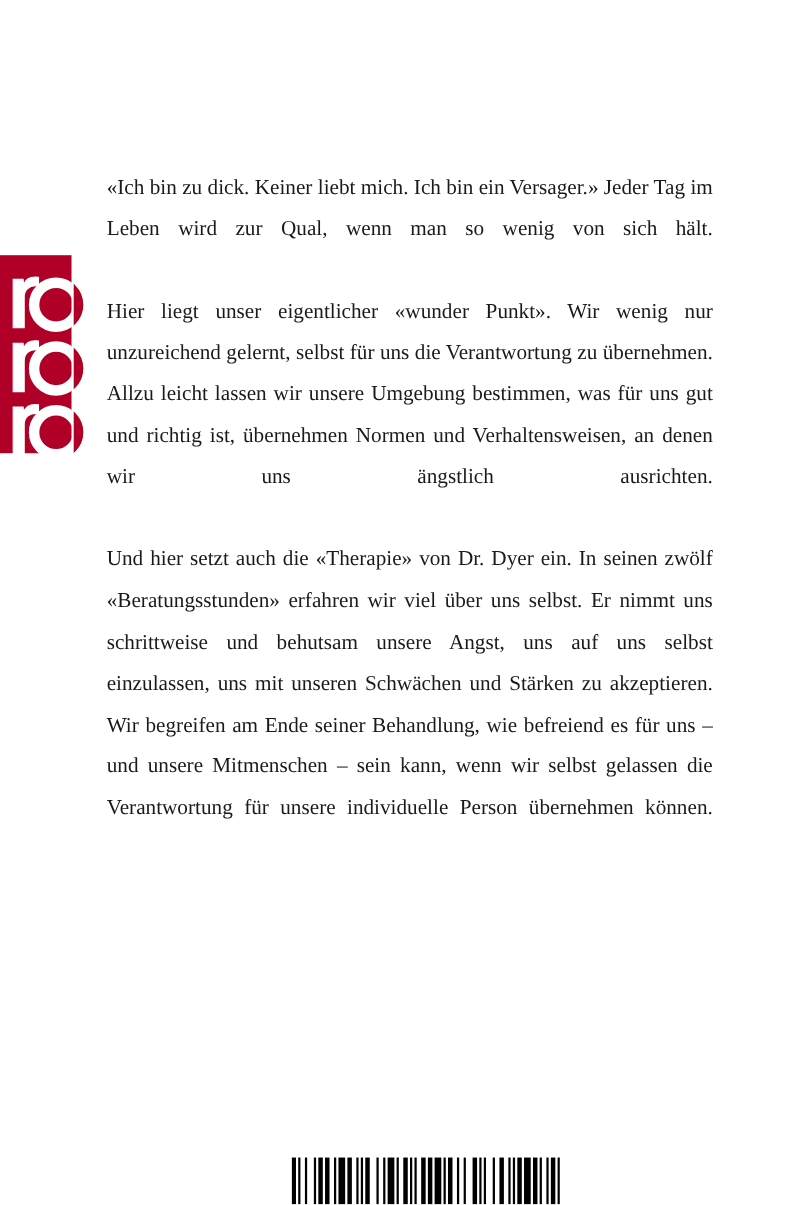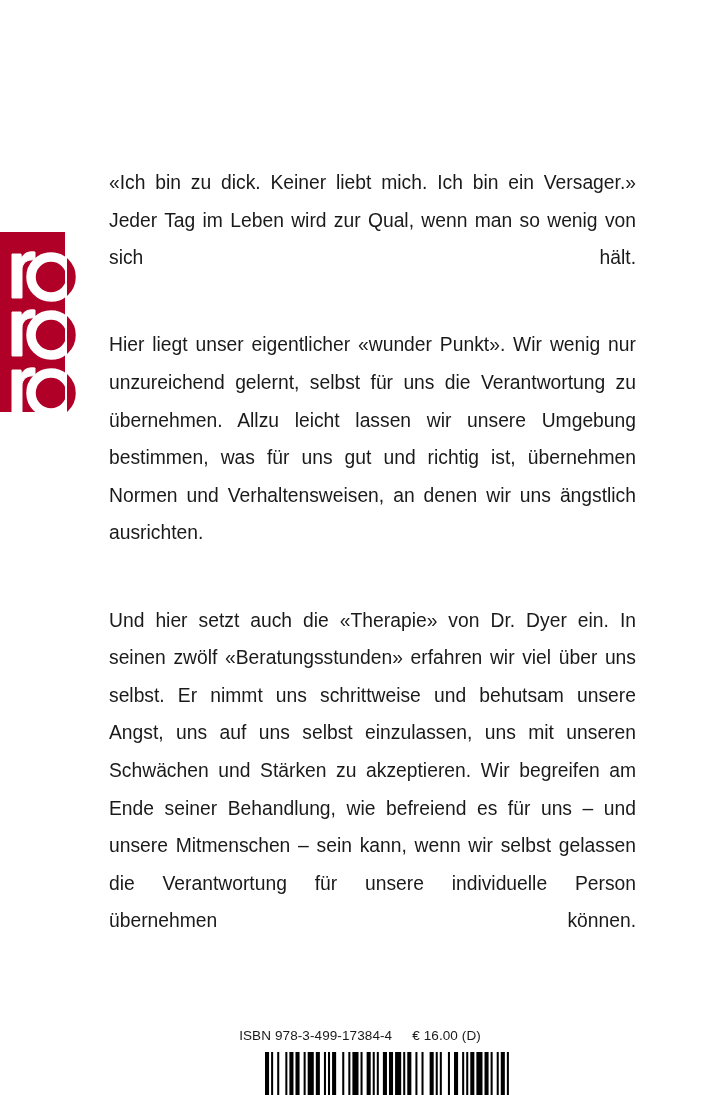--- a/index.html
+++ b/index.html
@@ -49,24 +49,25 @@
     width: 551px;
     font-family: "Liberation Sans", sans-serif;
     font-size: 19.3px;
     line-height: 37.6px;
     color: #1a1a1a;
     text-align: justify;
     text-justify: inter-word;
     font-weight: 400;
   }
   #blurb p {
-    margin: 12px;
+    margin: 0;
     padding: 0;
     text-align: justify;
     hyphens: manual;
+    font-family: Liberation Serif, serif;
   }
   
   #blurb p::after {
     content: "";
     display: inline-block;
     width: 100%;
   }
 
   
   #isbn-line {
@@ -157,23 +158,20 @@
       </g>
     </svg>
   </div>
 
   <div id="blurb">
     <p>«Ich bin zu dick. Keiner liebt mich. Ich bin ein Versager.» Jeder Tag im Leben wird zur Qual, wenn man so wenig von sich hält.</p>
     <p>Hier liegt unser eigentlicher «wunder Punkt». Wir wenig nur unzureichend gelernt, selbst für uns die Verantwortung zu übernehmen. Allzu leicht lassen wir unsere Umgebung bestimmen, was für uns gut und richtig ist, übernehmen Normen und Verhaltensweisen, an denen wir uns ängstlich ausrichten.</p>
     <p>Und hier setzt auch die «Therapie» von Dr. Dyer ein. In seinen zwölf «Beratungsstunden» erfahren wir viel über uns selbst. Er nimmt uns schrittweise und behutsam unsere Angst, uns auf uns selbst einzulassen, uns mit unseren Schwächen und Stärken zu akzeptieren. Wir begreifen am Ende seiner Behandlung, wie befreiend es für uns – und unsere Mitmenschen – sein kann, wenn wir selbst gelassen die Verantwortung für unsere individuelle Person übernehmen können.</p>
   </div>
 
-  <div id="isbn-line">
-    <span id="isbn-code">ISBN 978-3-499-17384-4</span><span id="price">€ 16.00 (D)</span>
-  </div>
 
   <div id="barcode-wrap">
     <svg id="barcode" viewBox="0 0 250 43" preserveAspectRatio="none">
       <rect x="0" y="0" width="250" height="43" fill="#ffffff"></rect>
       <g fill="#000000" id="bars">
           <rect x="0.00" y="0" width="4.07" height="43"></rect>
           <rect x="6.10" y="0" width="2.03" height="43"></rect>
           <rect x="12.20" y="0" width="2.03" height="43"></rect>
           <rect x="20.33" y="0" width="2.03" height="43"></rect>
           <rect x="24.39" y="0" width="4.07" height="43"></rect>

